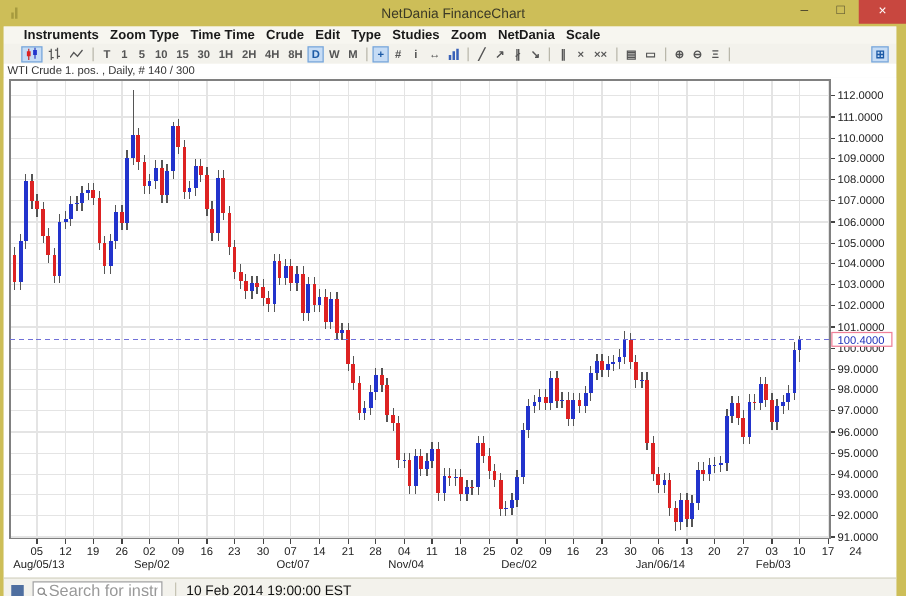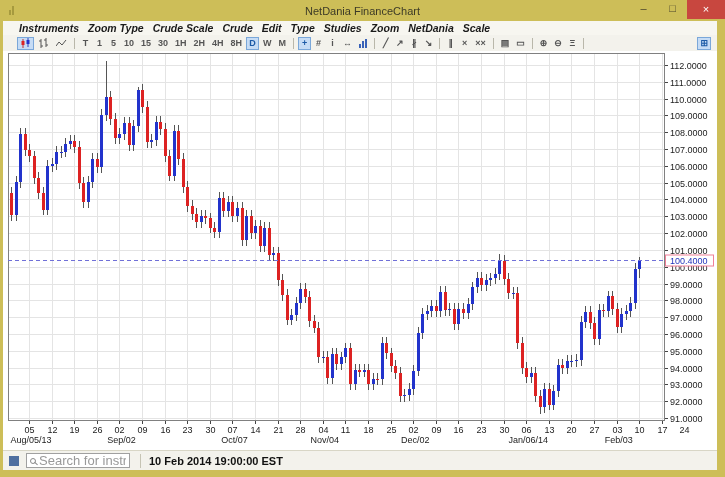--- a/index.html
+++ b/index.html
@@ -11,21 +11,21 @@
   .app-icon i{display:block;width:2px;background:#a69a3e;}
   .app-icon i:nth-child(1){height:5px;}
   .app-icon i:nth-child(2){height:9px;}
   .title-text{position:absolute;left:0;right:0;text-align:center;font-size:11px;color:#3c3a26;}
   .win-controls{position:absolute;right:0;top:0;display:flex;align-items:flex-start;height:21px;}
   .win-btn{width:29px;height:19px;text-align:center;font-size:11px;color:#4a452c;line-height:17px;cursor:default;}
   .win-btn.close{width:38px;background:#c8473f;color:#fff;font-size:11px;line-height:19px;}
   
   .content{margin:0 8px 0 3px;background:#f7f6f0;}
   .menubar{height:14px;background:#f7f6f0;display:flex;align-items:center;padding-left:16px;gap:9px;}
-  .menu-item{font-size:10.5px;font-weight:700;color:#1a1a1a;white-space:nowrap;cursor:default;font-style:italic;}
+  .menu-item{font-size:10.5px;font-weight:700;color:#1a1a1a;white-space:nowrap;cursor:default;}
   
   .toolbar{height:16px;background:#f3f2ec;display:flex;align-items:center;padding:0 6px 0 14px;gap:1px;}
   .tbtn{min-width:13px;height:13px;display:flex;align-items:center;justify-content:center;font-size:9px;font-weight:700;color:#555;padding:0 2px;border:1px solid transparent;line-height:1;}
   .tbtn .glyph{pointer-events:none;}
   .tbtn.sel{background:#c6dcf5;border-color:#7aa7d9;color:#1c5aa6;}
   .tsep{width:1px;height:11px;background:#b9b7aa;margin:0 3px;}
   .pin-spacer{flex:1;}
   .volbars{display:flex;align-items:flex-end;gap:1px;height:9px;}
   .volbars i{display:block;width:2px;background:#3a62b8;}
   .volbars i:nth-child(1){height:4px;}
@@ -37,21 +37,21 @@
   .chart-wrap{background:#ffffff;}
   
   .statusbar{height:20px;background:#f3f2ec;display:flex;align-items:center;border-top:1px solid #d8d6c6;}
   .status-square{width:10px;height:10px;background:#4f6fa0;margin:0 7px 0 6px;}
   .search-box{display:flex;align-items:center;width:104px;height:15px;background:#fff;border:1px solid #a0a0a0;padding:0 3px;gap:3px;}
   .mag-icon{position:relative;width:6px;height:6px;border:1px solid #8a8a8a;border-radius:50%;flex:none;}
   .mag-icon::after{content:"";position:absolute;width:4px;height:1px;background:#8a8a8a;right:-3px;bottom:-1px;transform:rotate(40deg);}
   .search-input{border:none;outline:none;width:100%;font-size:13px;color:#333;background:transparent;padding:0;}
   .search-input::placeholder{color:#999;}
   .status-sep{width:1px;height:14px;background:#c6c4b4;margin:0 8px 0 10px;}
-  .status-time{font-size:11px;font-weight:700;color:#111;}
+  .status-time{font-size:11px;font-weight:400;color:#111;}
 </style>
 </head>
 <body>
 
 <div class="window">
   <div class="titlebar">
     <span class="app-icon">
         <i></i>
         <i></i>
       </span>
@@ -60,21 +60,21 @@
       <span class="win-btn">–</span>
       <span class="win-btn">□</span>
       <span class="win-btn close">×</span>
     </span>
   </div>
 
   <div class="content">
     <div class="menubar" id="menubar">
         <span class="menu-item">Instruments</span>
         <span class="menu-item">Zoom Type</span>
-        <span class="menu-item">Crude Scale</span>
+        <span class="menu-item">Time Time</span>
         <span class="menu-item">Crude</span>
         <span class="menu-item">Edit</span>
         <span class="menu-item">Type</span>
         <span class="menu-item">Studies</span>
         <span class="menu-item">Zoom</span>
         <span class="menu-item">NetDania</span>
         <span class="menu-item">Scale</span>
       </div>
 
     <div class="toolbar" id="toolbar">
@@ -175,20 +175,21 @@
         <span class="tbtn">
           <span class="glyph">Ξ</span>
         </span>
         <span class="tsep"></span>
         <span class="pin-spacer"></span>
         <span class="tbtn sel">
           <span class="glyph">⊞</span>
         </span>
       </div>
 
+    <div class="symbol-row">WTI Crude 1. pos. , Daily, # 140 / 300</div>
 
     <div class="chart-wrap">
       <svg id="chart-svg" width="714" height="395">
           <rect x="0" y="0" width="714" height="395" fill="#ffffff"></rect>
           <g shape-rendering="crispEdges">
             <line x1="5" x2="661" y1="367.5" y2="367.5" stroke="#e4e4e4"></line>
             <line x1="5" x2="661" y1="350.5" y2="350.5" stroke="#e4e4e4"></line>
             <line x1="5" x2="661" y1="333.5" y2="333.5" stroke="#e4e4e4"></line>
             <line x1="5" x2="661" y1="317.5" y2="317.5" stroke="#e4e4e4"></line>
             <line x1="5" x2="661" y1="300.5" y2="300.5" stroke="#e4e4e4"></line>

